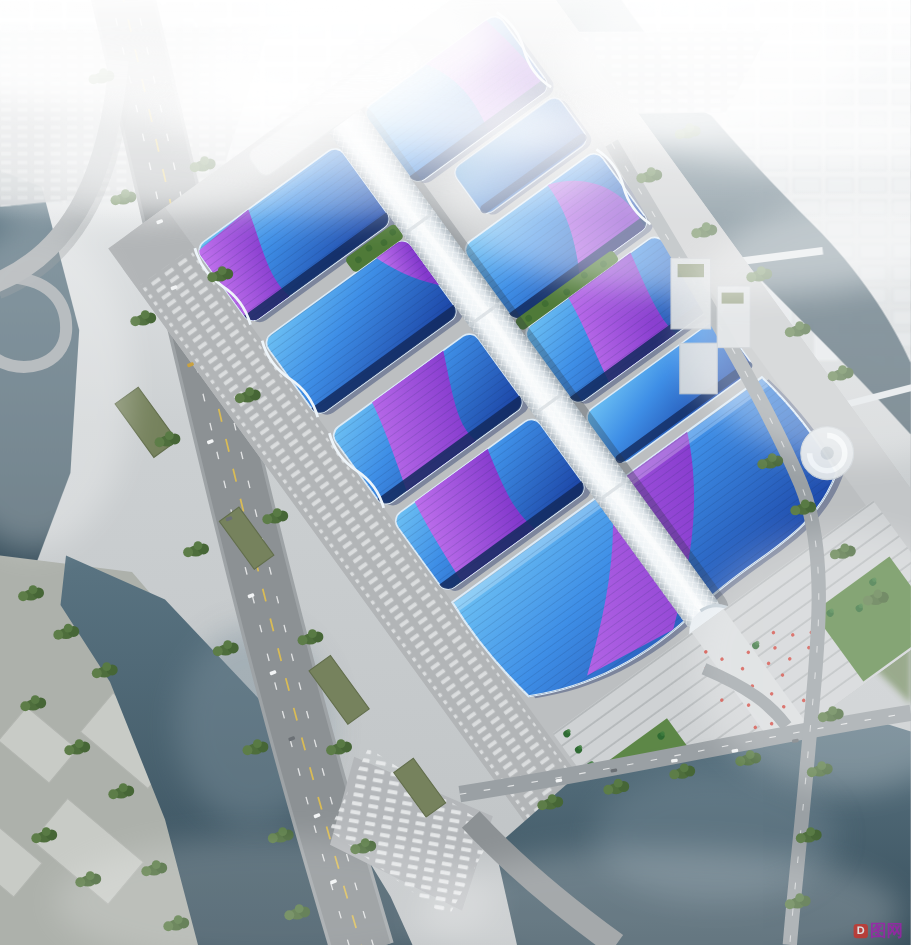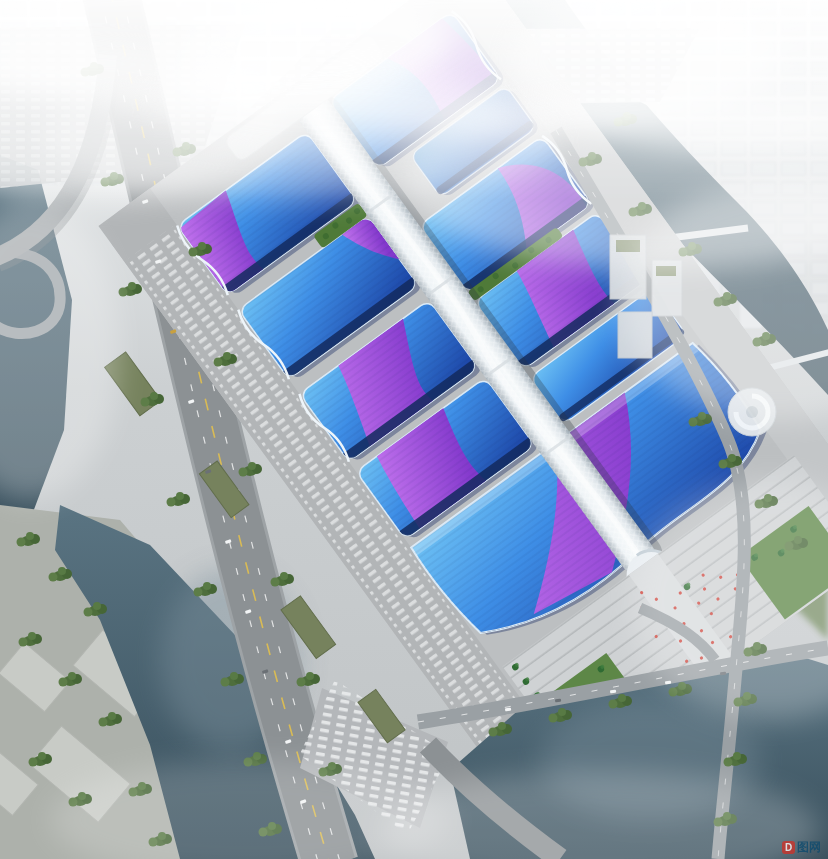--- a/index.html
+++ b/index.html
@@ -1,21 +1,21 @@
 <!DOCTYPE html>
 <html><head>
 <meta charset="utf-8">
 <style>
   html,body{margin:0;padding:0;background:#9aa0a4;font-family:"Liberation Sans",sans-serif;}
   .stage{position:relative;width:828px;height:859px;overflow:hidden;background:#c6c9cc;}
   .stage svg{position:absolute;left:0;top:0;display:block;}
   .watermark{position:absolute;right:7px;bottom:3px;display:flex;align-items:center;gap:2px;opacity:.78;filter:blur(.4px);}
   .watermark .wm-logo{width:13px;height:13px;background:#cf3128;border-radius:3px;color:#fff;
     font-size:10px;font-weight:bold;line-height:13px;text-align:center;}
-  .watermark .wm-text{color:#0c4a6e;font-size:12px;font-weight:bold;letter-spacing:0;}
+  .watermark .wm-text{color:#a21caf;font-size:15px;font-weight:bold;letter-spacing:0;}
 </style>
 </head>
 <body>
 
 <div class="stage">
 <svg width="828" height="859" viewBox="0 0 828 859" xmlns="http://www.w3.org/2000/svg">
   <defs>
     <linearGradient id="bgG" x1="0" y1="0" x2="0" y2="1">
       <stop offset="0" stop-color="#f3f5f6"></stop>
           <stop offset="0.45" stop-color="#ccd0d2"></stop>

